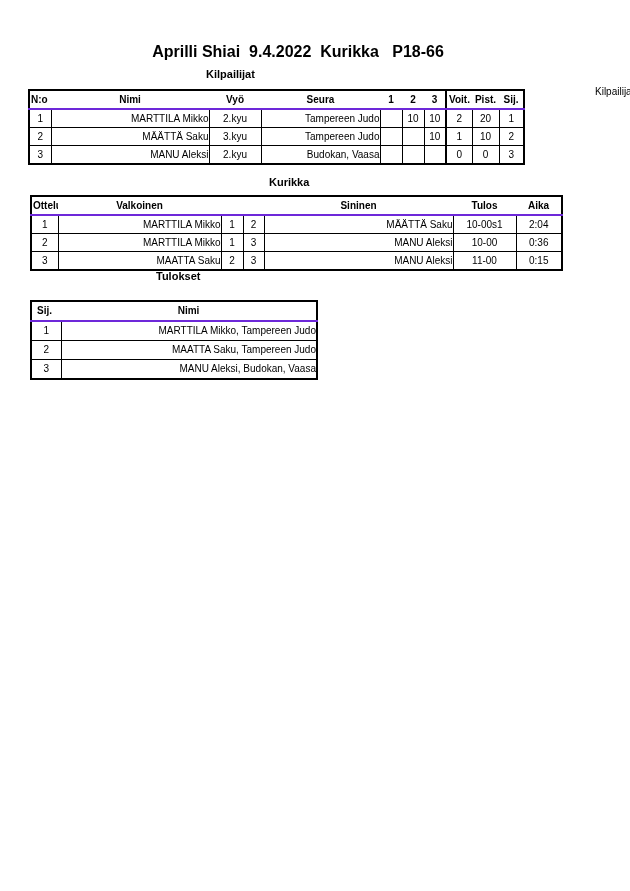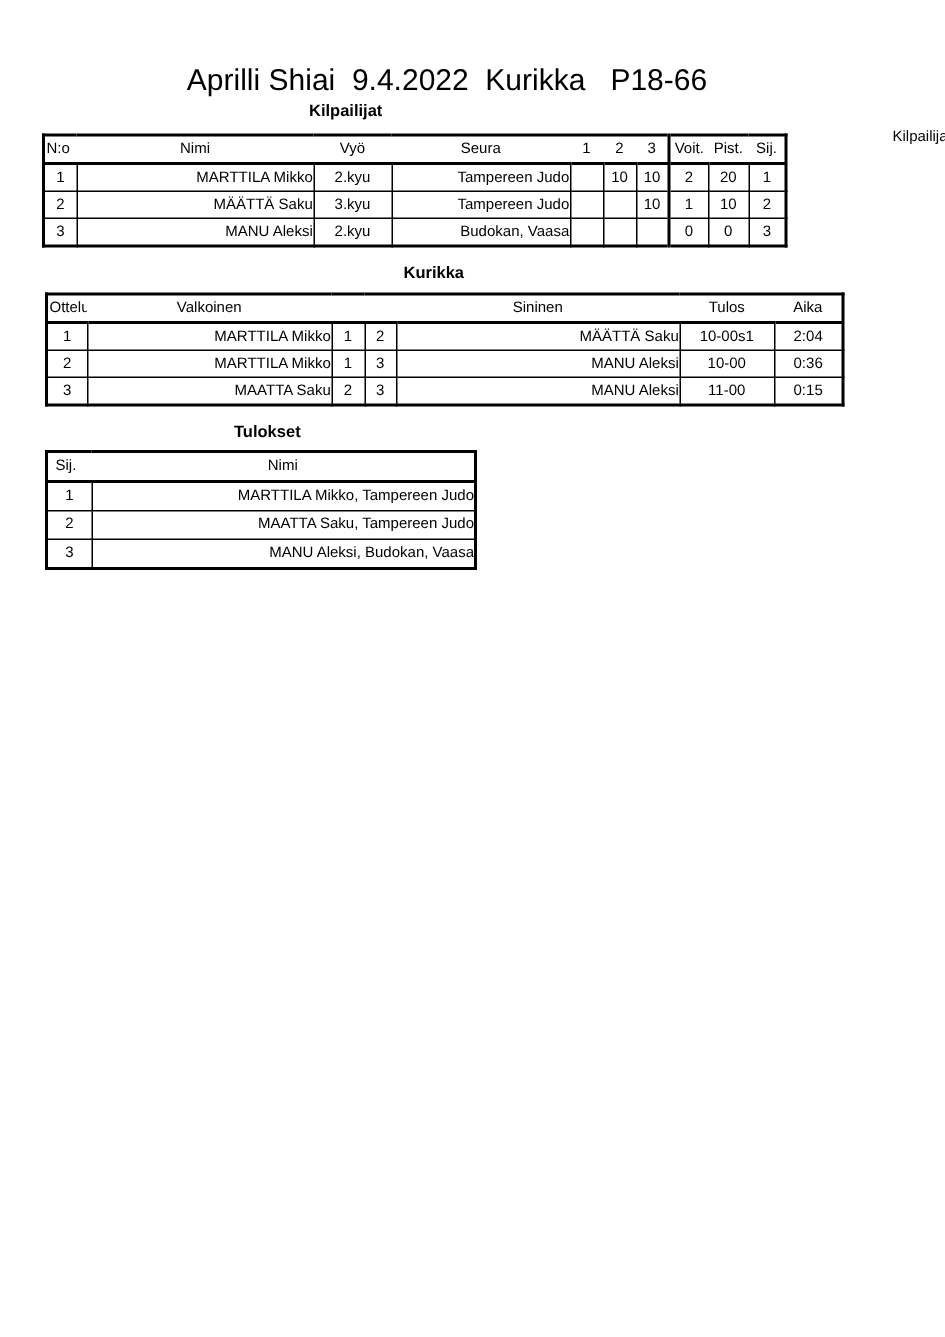--- a/index.html
+++ b/index.html
@@ -14,33 +14,33 @@
     font-family: "Liberation Sans", sans-serif;
     color: #000000;
     overflow: hidden;
   }
   .page-title {
     position: absolute;
     top: 43px;
     left: 0;
     width: 596px;
     text-align: center;
-    font-size: 20px;
-    font-weight: normal;
+    font-size: 16px;
+    font-weight: bold;
     white-space: pre;
   }
   .section-heading {
     position: absolute;
     font-size: 11px;
     font-weight: bold;
     white-space: pre;
   }
   #heading-kilpailijat { top: 68px;  left: 206px; }
   #heading-ottelut     { top: 176px; left: 269px; }
-  #heading-tulokset    { top: 282px; left: 156px; }
+  #heading-tulokset    { top: 270px; left: 156px; }
   .competitor-count {
     position: absolute;
     top: 86px;
     left: 547px;
     font-size: 10px;
     white-space: pre;
     padding-left: 48px;
   }
   table {
     position: absolute;
@@ -54,23 +54,23 @@
     margin: 0;
     overflow: hidden;
     white-space: nowrap;
     font-size: 10px;
     height: 17px;
     line-height: 17px;
     text-align: center;
     vertical-align: middle;
   }
   th {
-    font-weight: normal;
+    font-weight: bold;
     border: none;
-    border-bottom: 2px solid #000000;
+    border-bottom: 2px solid #6d28d9;
   }
   td { border: 1px solid #000; }
   th.hleft  { text-align: left; padding-left: 1px; }
   th.hleft4 { text-align: left; padding-left: 5px; }
   td.txt    { text-align: right; padding-left: 5px; }
   th.thick, td.thick { border-left: 2px solid #000; }
   #table-kilpailijat { top: 89px;  left: 28px; width: 495px; }
   #table-ottelut     { top: 195px; left: 30px; width: 531px; }
   #table-tulokset    { top: 300px; left: 30px; width: 286px; }
   #table-tulokset th, #table-tulokset td { height: 18px; line-height: 18px; }

